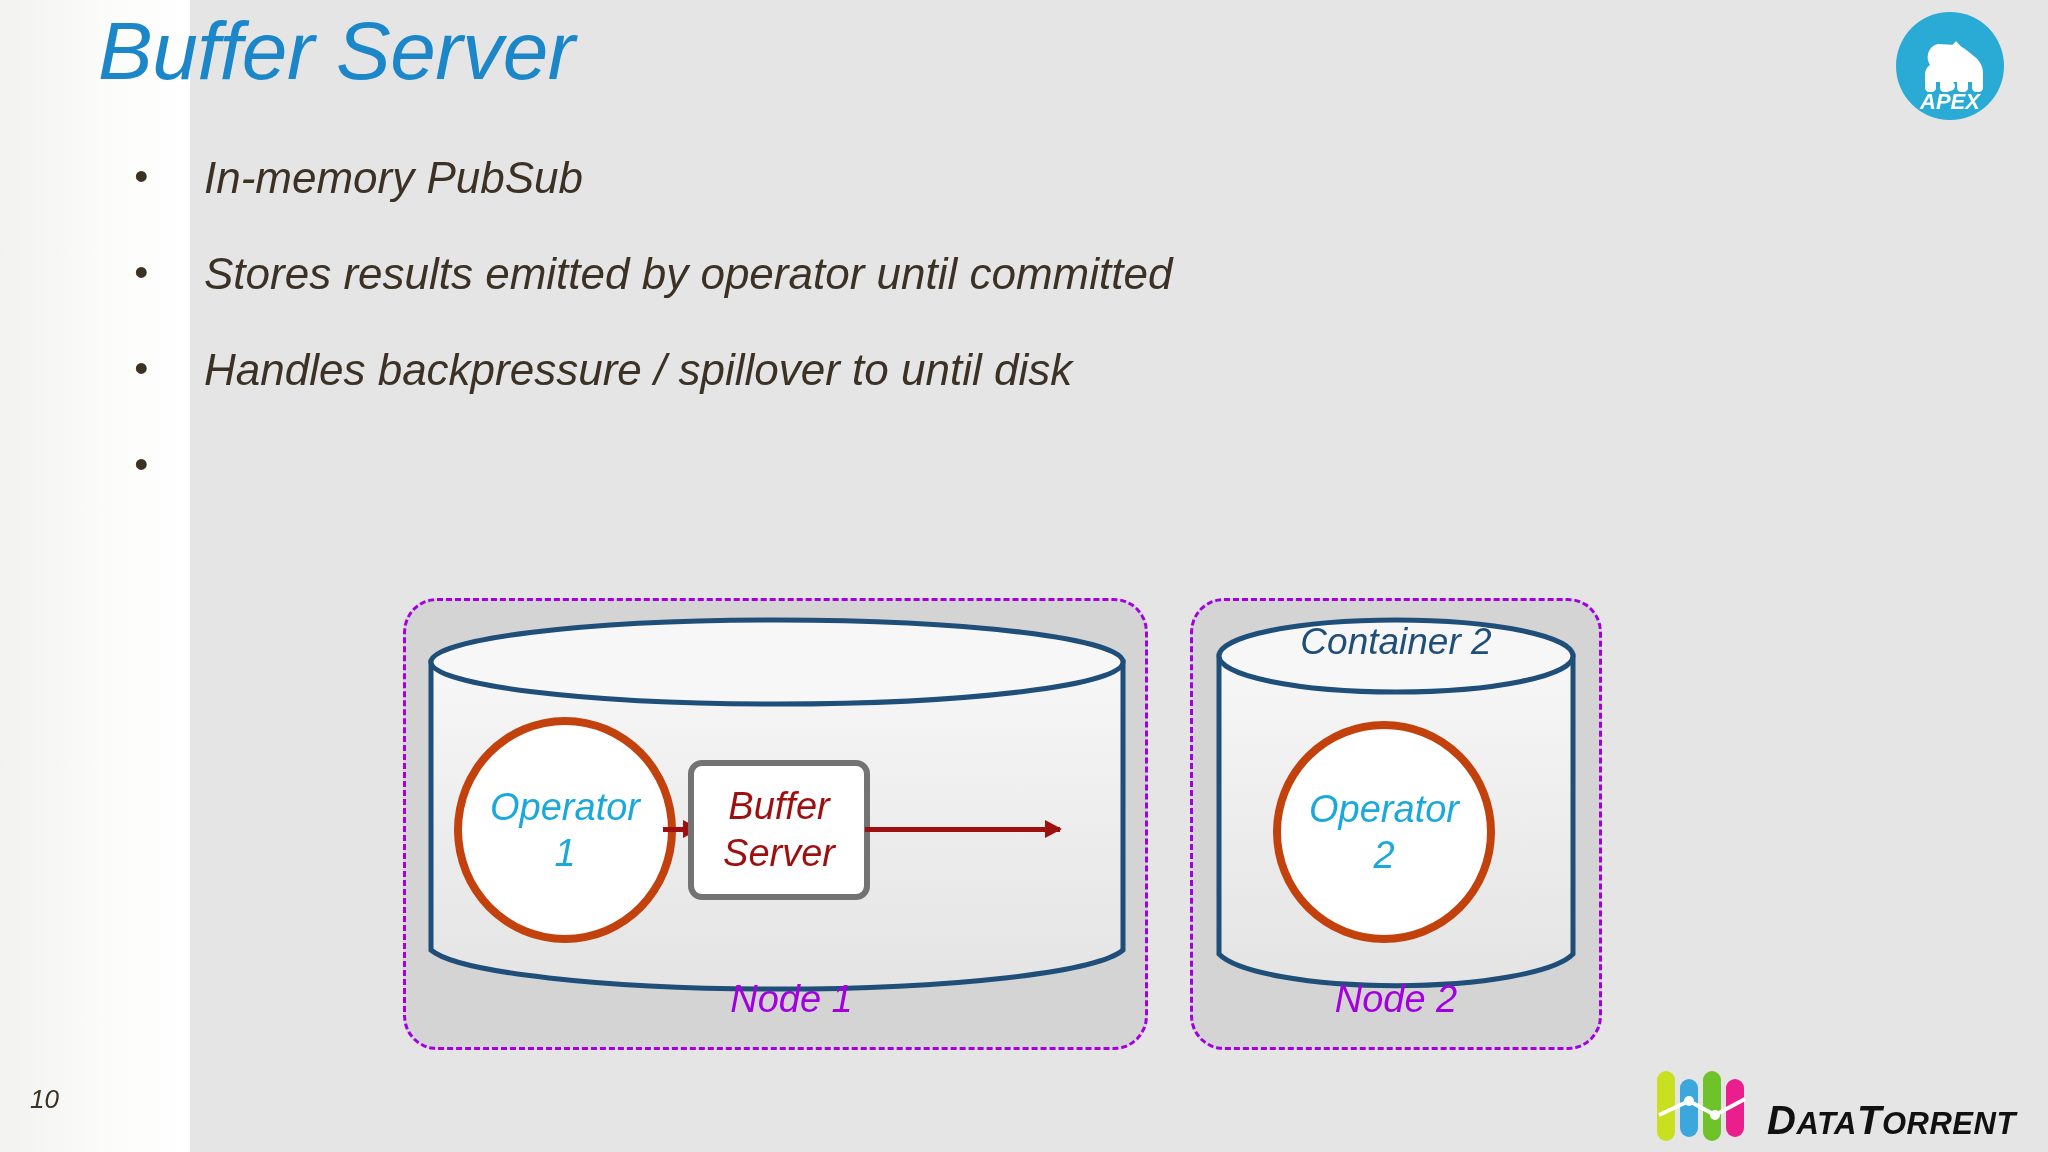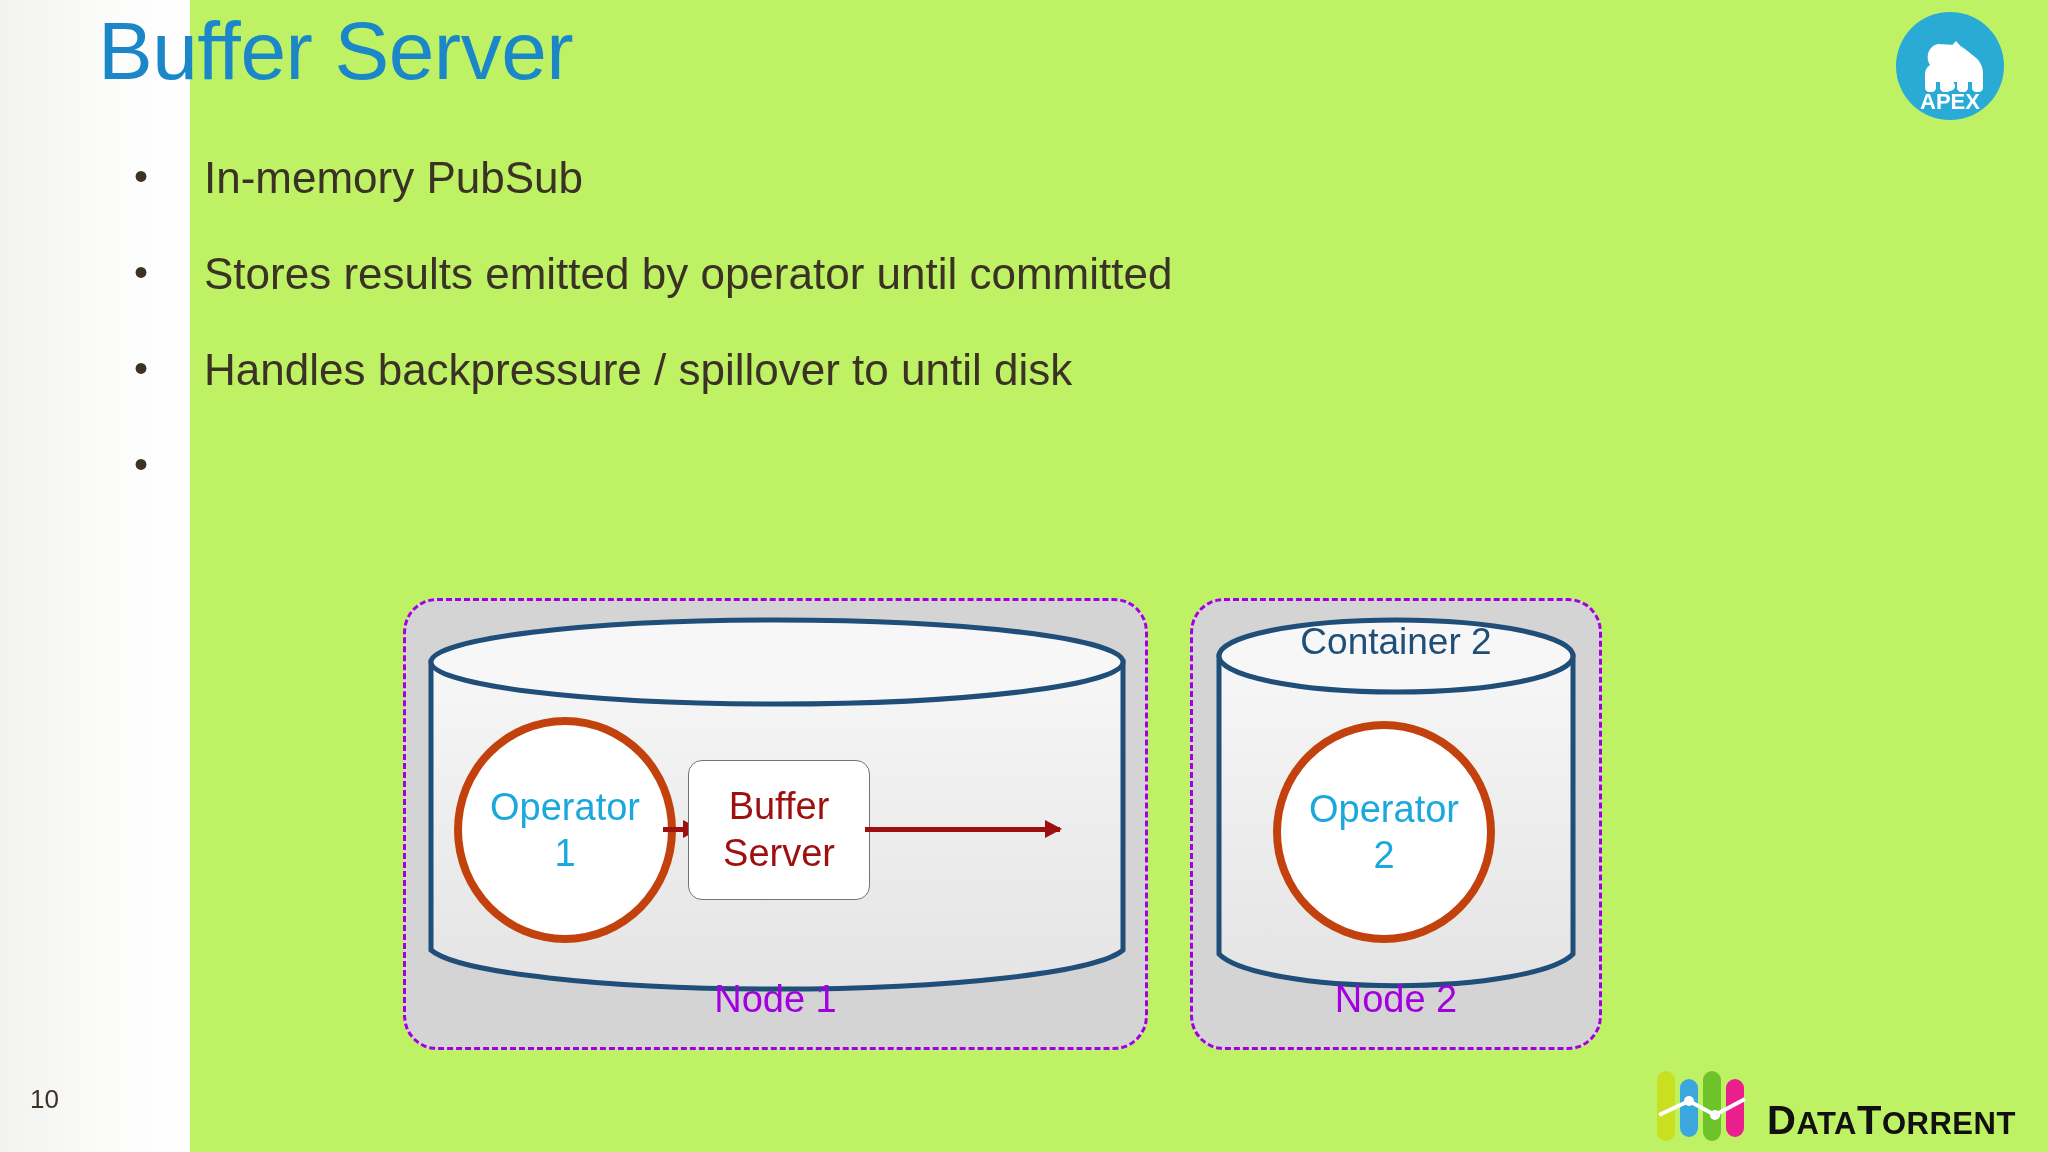--- a/index.html
+++ b/index.html
@@ -4,23 +4,24 @@
 <style>
   html, body {
     margin: 0;
     padding: 0;
     background: #ffffff;
   }
   #slide {
     position: relative;
     width: 2048px;
     height: 1152px;
-    background: #bef264;
+    background: #e5e5e5;
     overflow: hidden;
     font-family: "Liberation Sans", sans-serif;
+    font-style: italic;
   }
 
   
   #edge-wash {
     position: absolute;
     left: 0; top: 0;
     width: 190px; height: 1152px;
     background: linear-gradient(to right, #f2f2f0 0%, #fbfbfa 55%, #ffffff 100%);
     pointer-events: none;
   }
@@ -88,21 +89,21 @@
   #node2-box { left: 795px; top: 10px; width: 412px; height: 452px; }
 
   .node-label {
     position: absolute;
     color: #a200e0;
     font-size: 38px;
     line-height: 38px;
     text-align: center;
     white-space: nowrap;
   }
-  #node1-label { left: 8px;  top: 392px; width: 745px; }
+  #node1-label { left: 8px;  top: 392px; width: 745px; padding-left: 16px; }
   #node2-label { left: 795px; top: 392px; width: 412px; text-align: center; }
 
   
   .cyl {
     position: absolute;
   }
   #cyl1 { left: 32px;  top: 28px; width: 700px; height: 380px; }
   #cyl2 { left: 820px; top: 28px; width: 362px; height: 380px; }
   .cyl svg { display: block; width: 100%; height: 100%; overflow: visible; }
 
@@ -135,21 +136,21 @@
   #operator1 { left: 59px;  top: 129px; width: 222px; height: 226px; }
   #operator2 { left: 878px; top: 133px; width: 222px; height: 222px; }
 
   
   #buffer-server {
     position: absolute;
     left: 293px;
     top: 172px;
     width: 182px;
     height: 140px;
-    border: 1px solid #737373;
+    border: 6px solid #737373;
     border-radius: 14px;
     background: #ffffff;
     display: flex;
     flex-direction: column;
     align-items: center;
     justify-content: center;
     color: #9e1010;
     font-size: 38px;
     line-height: 47px;
     box-sizing: border-box;

